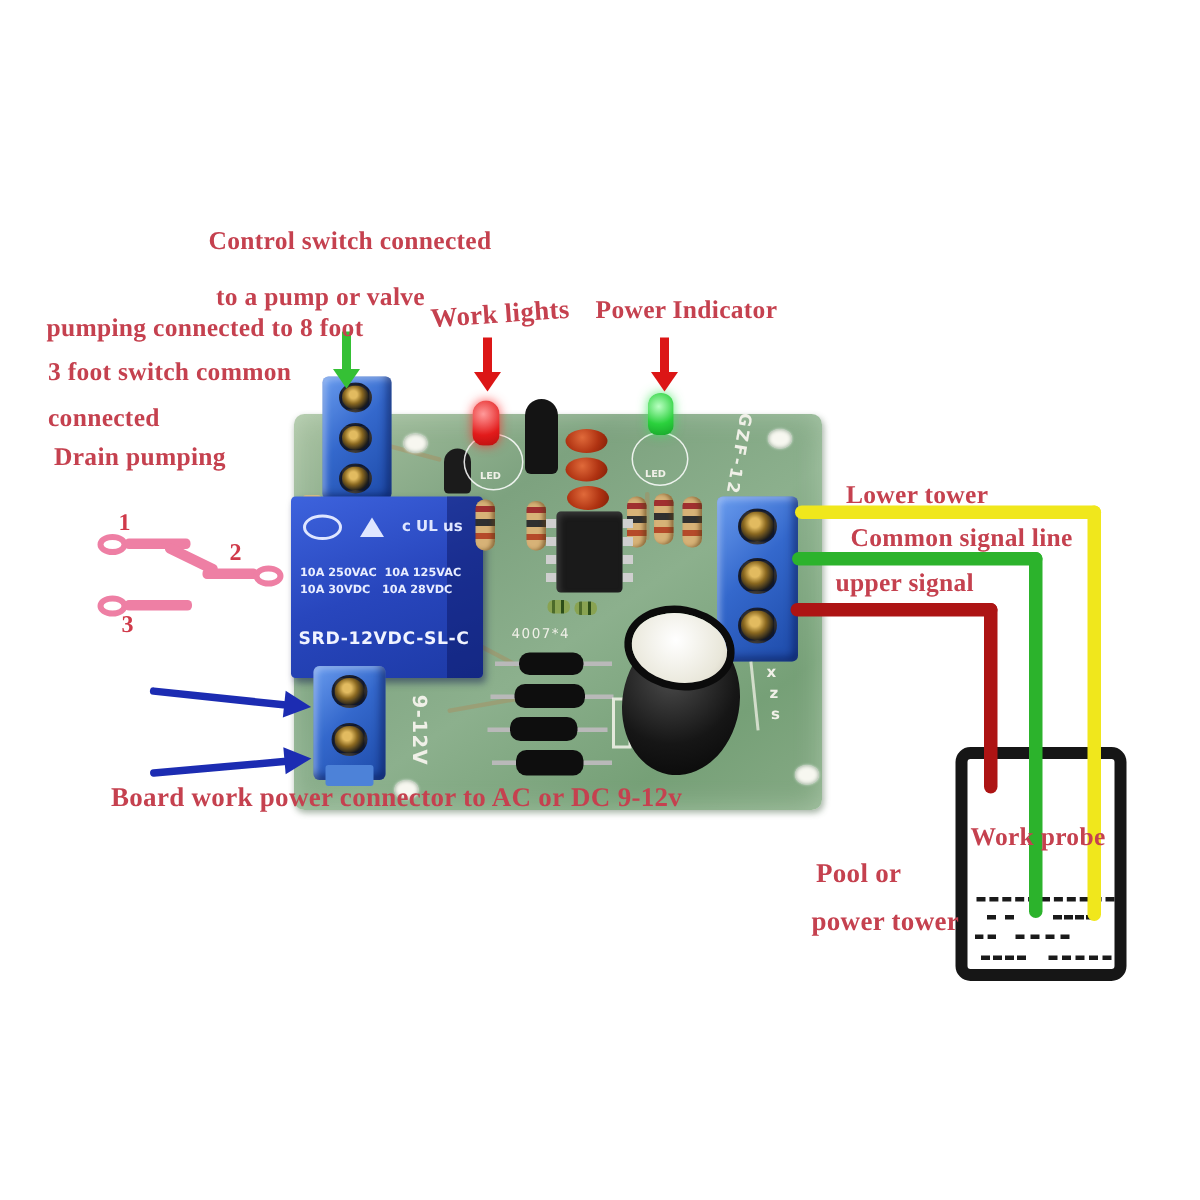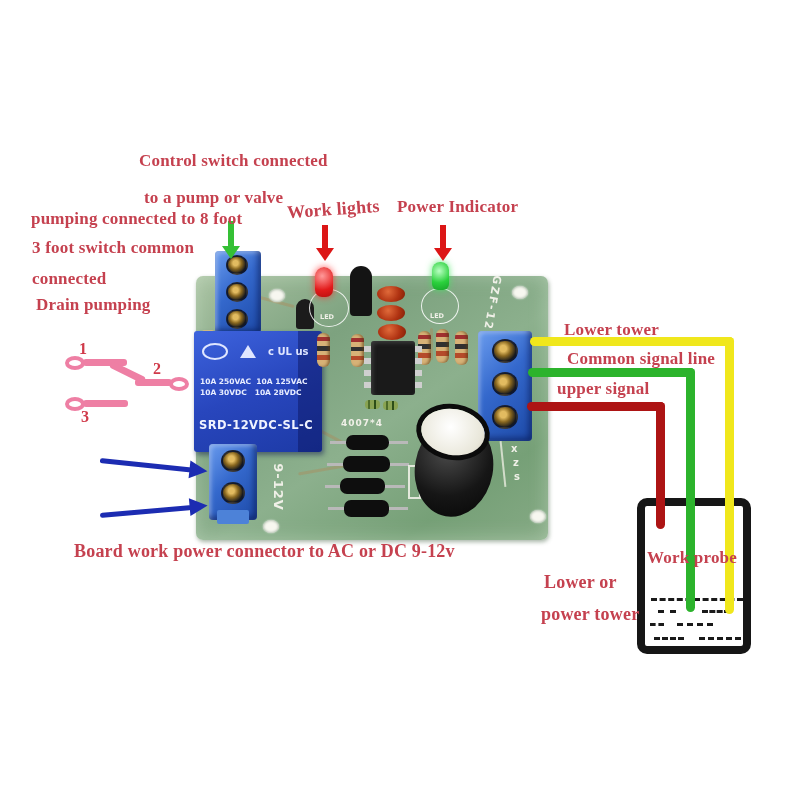--- a/index.html
+++ b/index.html
@@ -120,21 +120,21 @@
   <div style="position:absolute;left:415px;top:346px;width:7px;height:46px;z-index:3;
               background:repeating-linear-gradient(180deg,#cfcfcf 0 6px,transparent 6px 12px);"></div>
   <div style="position:absolute;left:371px;top:341px;width:44px;height:54px;background:#1a1a1a;border-radius:3px;z-index:3;
               box-shadow:inset 2px 2px 4px rgba(120,120,120,.35);"></div>
 
   <div style="position:absolute;left:365px;top:400px;width:15px;height:9px;border-radius:4px;z-index:3;
               background:linear-gradient(90deg,#89a352 0 20%,#4d6b2a 20% 35%,#89a352 35% 60%,#2c4d18 60% 75%,#89a352 75%);"></div>
   <div style="position:absolute;left:383px;top:401px;width:15px;height:9px;border-radius:4px;z-index:3;
               background:linear-gradient(90deg,#89a352 0 20%,#4d6b2a 20% 35%,#89a352 35% 60%,#2c4d18 60% 75%,#89a352 75%);"></div>
 
-  <div class="silk" style="left:341px;top:418px;font-size:9px;font-weight:700;letter-spacing:1px;">4007*4</div>
+  <div class="silk" style="left:341px;top:418px;font-size:9px;font-weight:400;letter-spacing:1px;">4007*4</div>
   <div style="position:absolute;left:330px;top:441px;width:78px;height:3px;background:#b9b9b9;z-index:3;"></div>
   <div style="position:absolute;left:327px;top:463px;width:82px;height:3px;background:#b9b9b9;z-index:3;"></div>
   <div style="position:absolute;left:325px;top:485px;width:80px;height:3px;background:#b9b9b9;z-index:3;"></div>
   <div style="position:absolute;left:328px;top:507px;width:80px;height:3px;background:#b9b9b9;z-index:3;"></div>
   <div style="position:absolute;left:346px;top:435px;width:43px;height:15px;background:#0e0e0e;border-radius:7px;z-index:4;"></div>
   <div style="position:absolute;left:343px;top:456px;width:47px;height:16px;background:#0e0e0e;border-radius:7px;z-index:4;"></div>
   <div style="position:absolute;left:340px;top:478px;width:45px;height:16px;background:#0e0e0e;border-radius:7px;z-index:4;"></div>
   <div style="position:absolute;left:344px;top:500px;width:45px;height:17px;background:#0e0e0e;border-radius:7px;z-index:4;"></div>
 
   <div style="position:absolute;left:408px;top:465px;width:9px;height:30px;border:2px solid rgba(245,245,235,.85);z-index:3;"></div>
@@ -201,21 +201,21 @@
   <div class="ann" style="left:139px;top:151px;">Control switch connected</div>
   <div class="ann" style="left:31px;top:209px;">pumping connected to 8 foot</div>
   <div class="ann" style="left:32px;top:238px;">3 foot switch common</div>
   <div class="ann" style="left:32px;top:269px;">connected</div>
   <div class="ann" style="left:36px;top:295px;">Drain pumping</div>
   <div class="ann" style="left:287px;top:199px;transform:rotate(-4deg);font-size:18px;">Work lights</div>
   <div class="ann" style="left:397px;top:197px;">Power Indicator</div>
   <div class="ann" style="left:564px;top:320px;">Lower tower</div>
   <div class="ann" style="left:567px;top:349px;">Common signal line</div>
   <div class="ann" style="left:557px;top:379px;">upper signal</div>
-  <div class="ann" style="left:74px;top:541px;font-size:18px;">Board work  power connector to AC or DC 9-12v</div>
-  <div class="ann" style="left:544px;top:572px;font-size:18px;">Lower or</div>
+  <div class="ann" style="left:74px;top:521px;font-size:18px;">Board work  power connector to AC or DC 9-12v</div>
+  <div class="ann" style="left:544px;top:572px;font-size:18px;">Pool or</div>
   <div class="ann" style="left:541px;top:604px;font-size:18px;">power tower</div>
   <div class="ann" style="left:647px;top:548px;">Work probe</div>
   <div class="num" style="left:79px;top:340px;">1</div>
   <div class="num" style="left:153px;top:360px;">2</div>
   <div class="num" style="left:81px;top:408px;">3</div>
 
 </div>
 
 </body></html>

